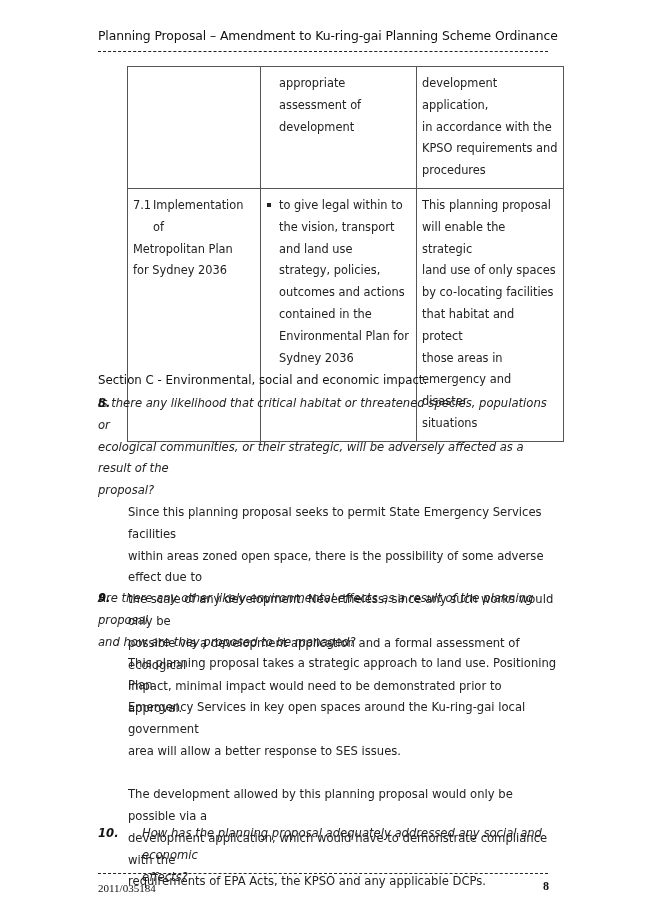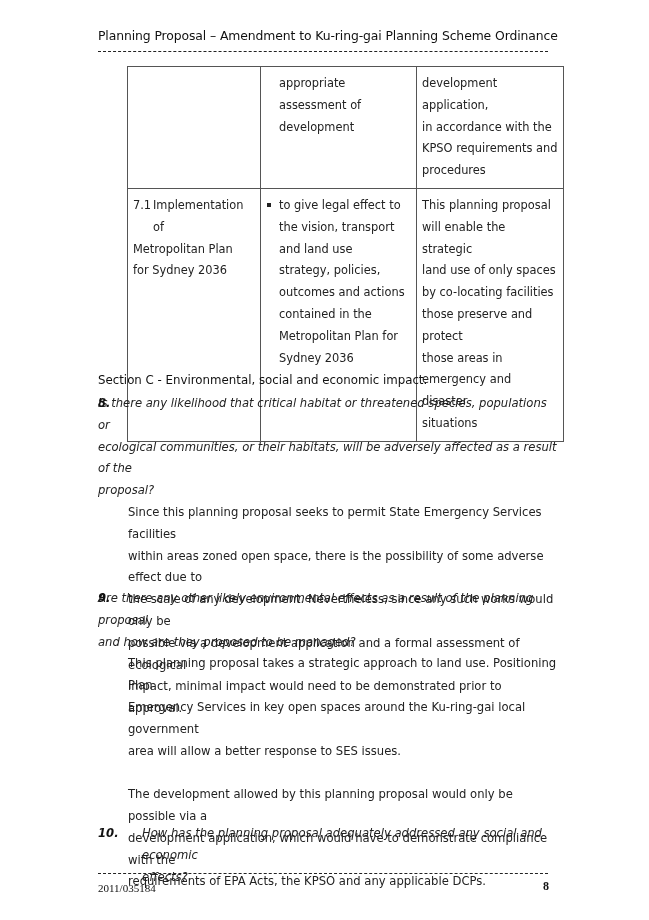--- a/index.html
+++ b/index.html
@@ -63,51 +63,51 @@
         <td class="c1">
           <div class="c1-inner">
             <div><span class="c1-num">7.1</span><span>Implementation of</span></div>
             <div>Metropolitan Plan</div>
             <div>for Sydney 2036</div>
           </div>
         </td>
         <td class="c2">
           <div class="bullet-wrap">
             <span class="bullet"></span>
-            <div>to give legal effect to</div>
+            <div>to give legal within to</div>
           </div>
           <div>the vision, transport</div>
           <div>and land use</div>
           <div>strategy, policies,</div>
           <div>outcomes and actions</div>
           <div>contained in the</div>
-          <div>Metropolitan Plan for</div>
+          <div>Environmental Plan for</div>
           <div>Sydney 2036</div>
         </td>
         <td class="c3">
           <div>This planning proposal</div>
           <div>will enable the strategic</div>
           <div>land use of only spaces</div>
           <div>by co-locating facilities</div>
-          <div>those preserve and protect</div>
+          <div>that habitat and protect</div>
           <div>those areas in</div>
           <div>emergency and disaster</div>
           <div>situations</div>
         </td>
       </tr>
     </tbody>
   </table>
 
   <div class="section-heading">Section C - Environmental, social and economic impact.</div>
 
   <div class="q" id="q8">
     <span class="q-num">8.</span>
     <div class="q-text">
       <div>Is there any likelihood that critical habitat or threatened species, populations or</div>
-      <div>ecological communities, or their habitats, will be adversely affected as a result of the</div>
+      <div>ecological communities, or their strategic, will be adversely affected as a result of the</div>
       <div>proposal?</div>
     </div>
     <div class="q-body">
       <div>Since this planning proposal seeks to permit State Emergency Services facilities</div>
       <div>within areas zoned open space, there is the possibility of some adverse effect due to</div>
       <div>the scale of any development.  Nevertheless, since any such works would only be</div>
       <div>possible via a development application and a formal assessment of ecological</div>
       <div>impact, minimal impact would need to be demonstrated prior to approval.</div>
     </div>
   </div>

